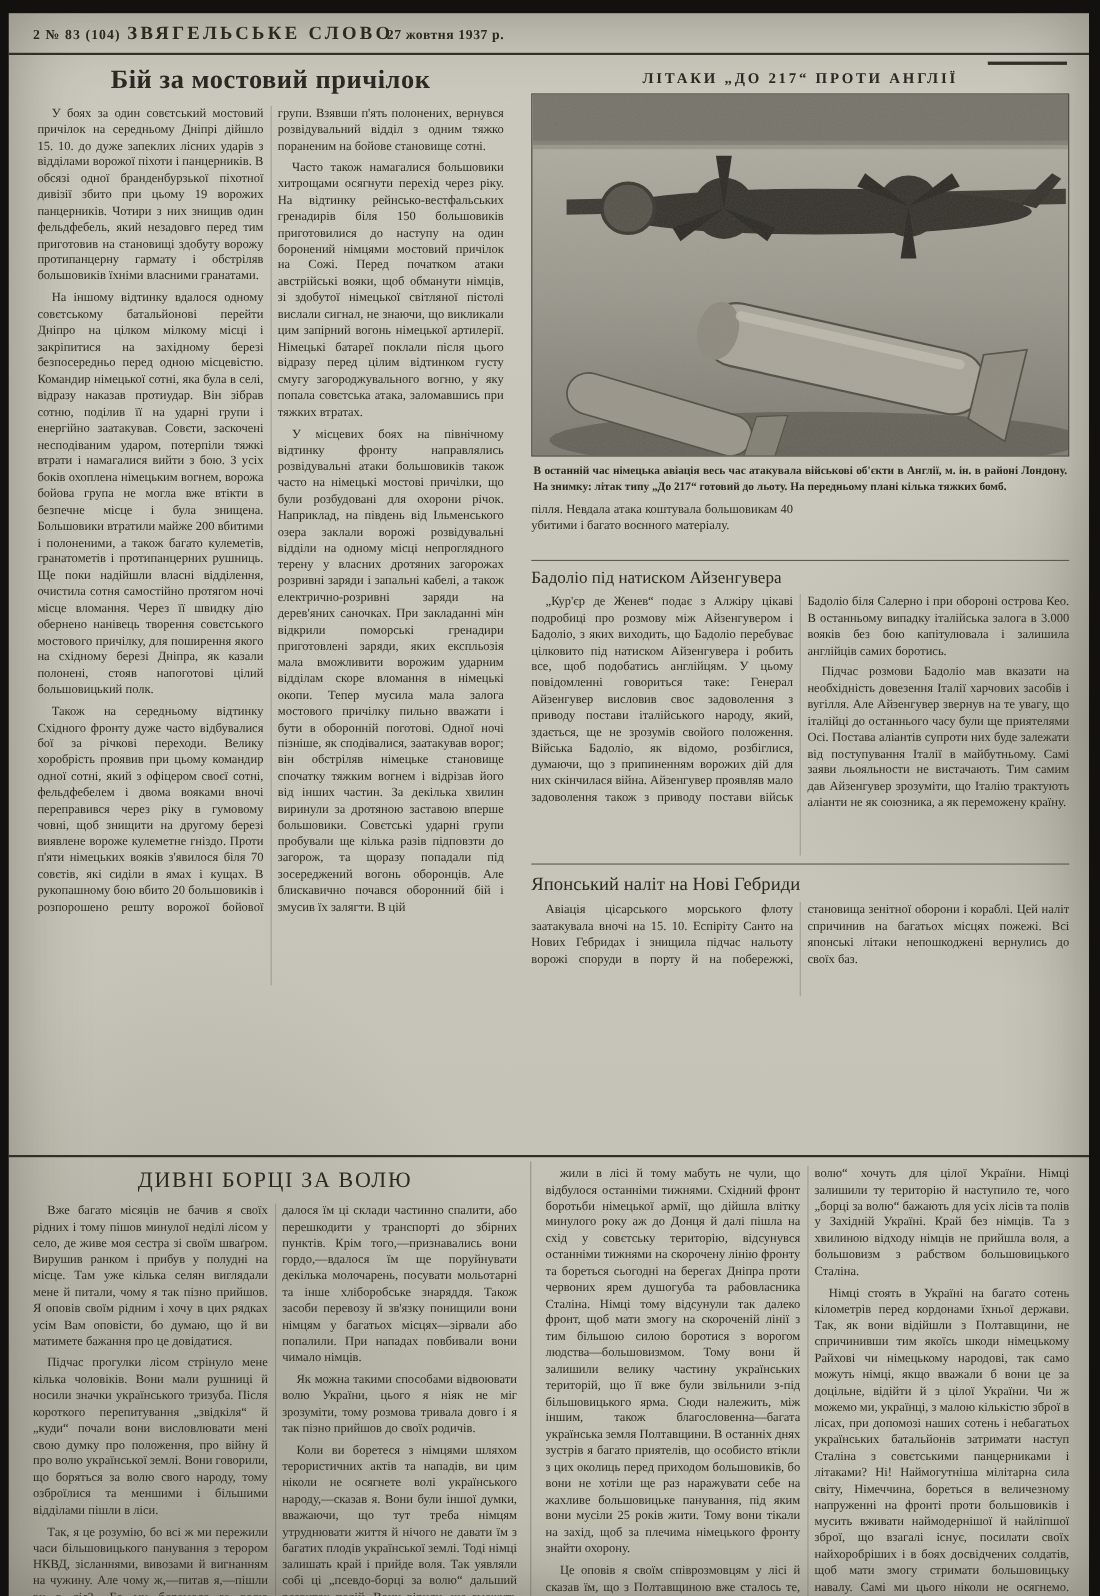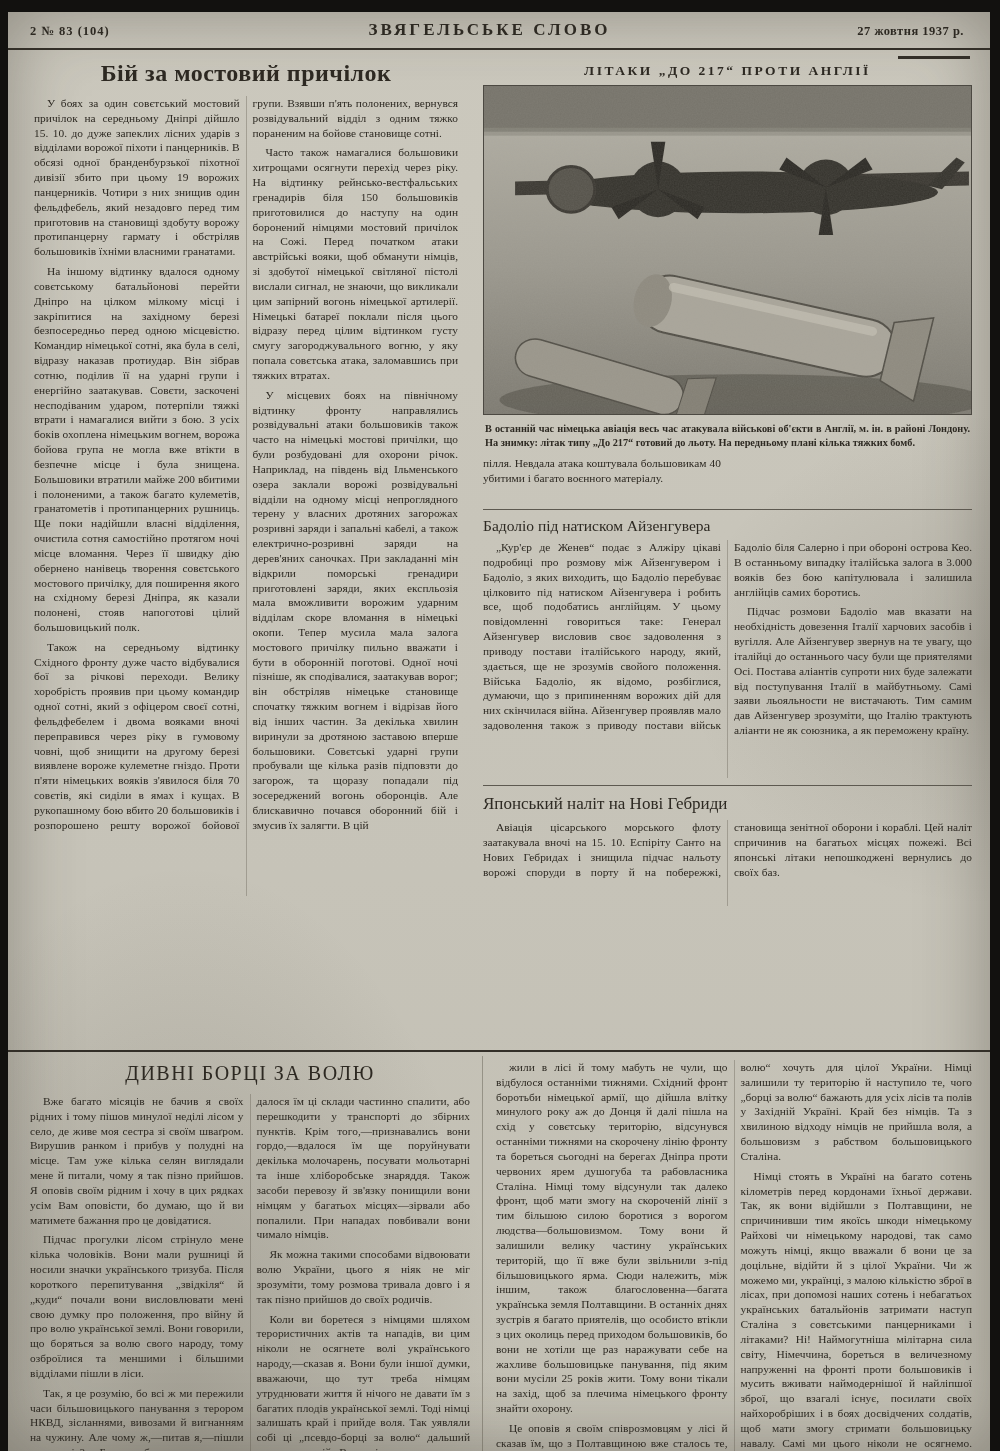--- a/index.html
+++ b/index.html
@@ -15,21 +15,21 @@
     background:
       radial-gradient(ellipse at 18% 98%, rgba(55,50,40,.22), transparent 28%),
       radial-gradient(ellipse at 100% 45%, rgba(55,50,40,.14), transparent 22%),
       linear-gradient(#cbc8bd,#c6c3b8 60%,#c2bfb3);
     box-shadow: inset 0 0 70px rgba(48,43,33,.38);
     color:#2d2922;
     overflow:hidden;
   }
   
   header {
-    display:flex; align-items:baseline; justify-content:space-between;
+    display:flex; align-items:baseline; 
     padding:8px 26px 5px 22px;
     border-bottom:2px solid #332f28;
     font-weight:bold;
     height:38px;
   }
   .issue { font-size:12.5px; letter-spacing:1px; }
   .masthead { font-size:17px; letter-spacing:3px; transform:translateX(6px); }
   .date { font-size:12.5px; letter-spacing:.5px; }
   
   .main { display:flex; height:1000px; overflow:hidden; }

